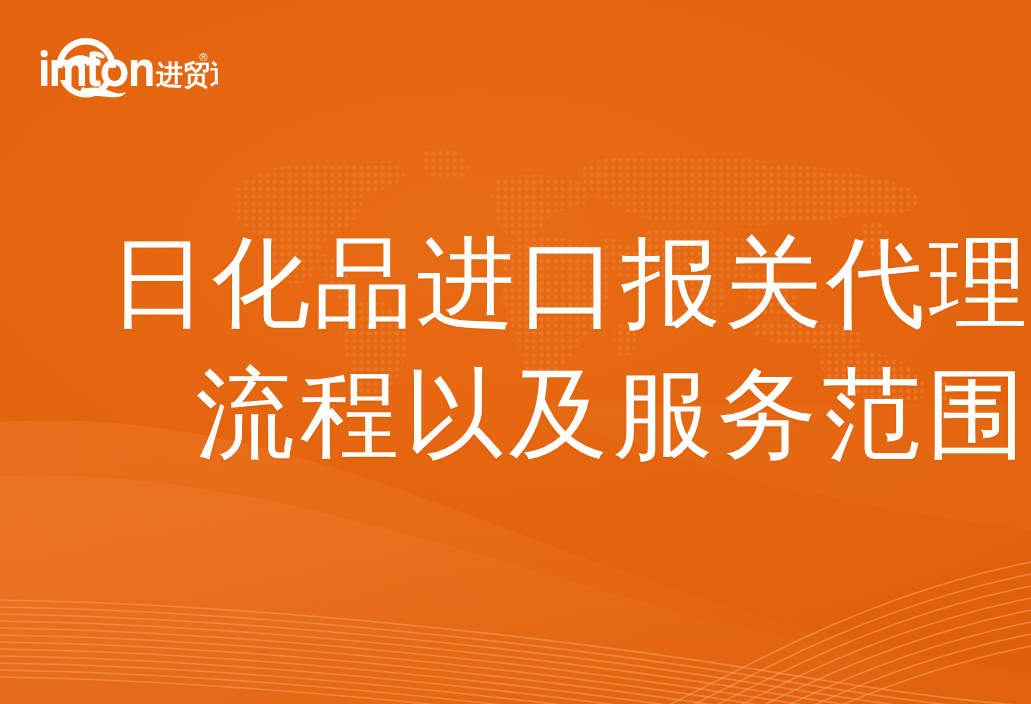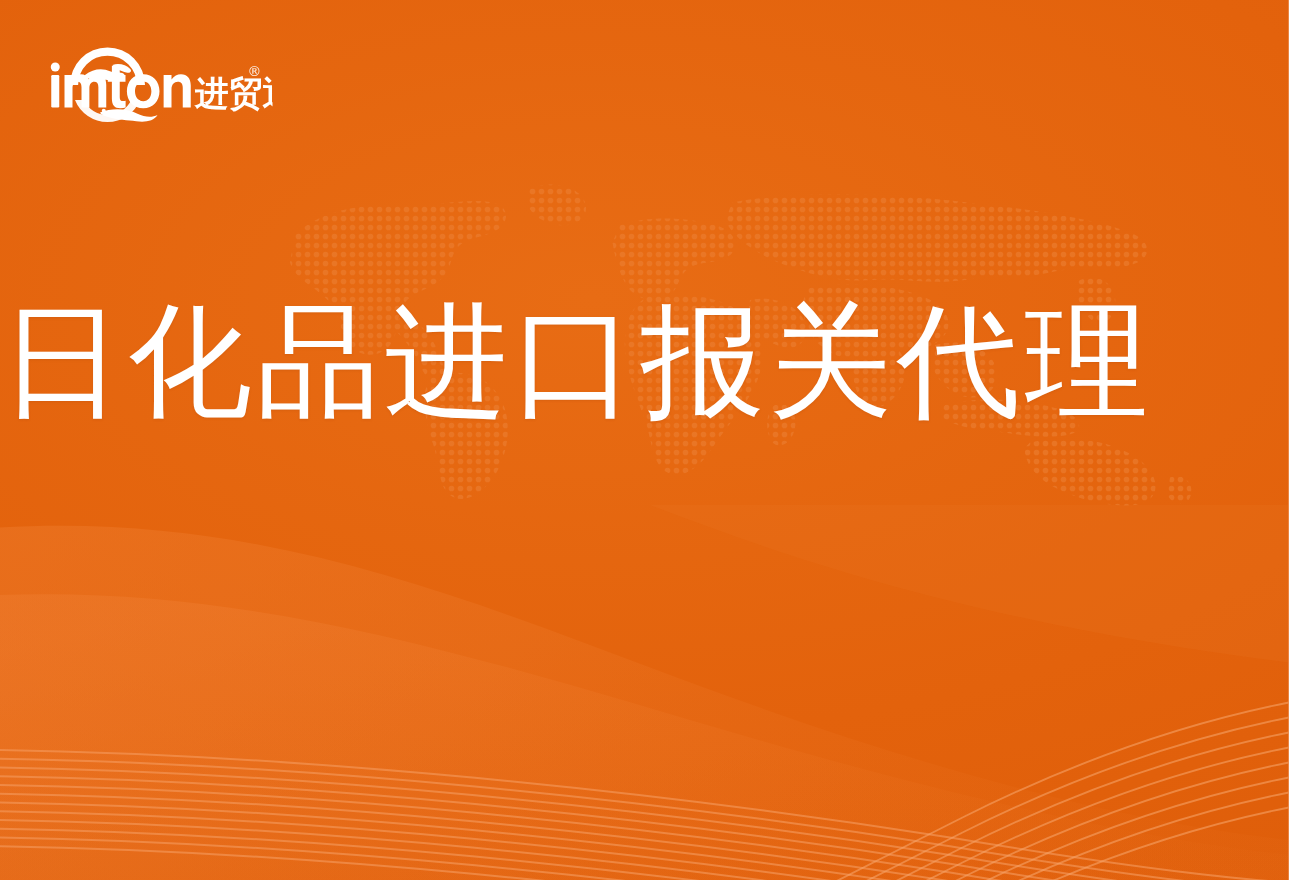--- a/index.html
+++ b/index.html
@@ -63,23 +63,23 @@
     height: 78px;
   }
   .logo svg { display: block; width: 100%; height: 100%; }
 
   
   .headline {
     position: absolute;
     left: 0;
     right: 0;
     top: 226px;
-    text-align: left;
+    text-align: right;
     color: #ffffff;
-    font-family: Liberation Serif, serif;
+    font-family: Liberation Mono, monospace;
     font-weight: 400;
     letter-spacing: 0.04em;
     text-shadow: 0 1px 2px rgba(150, 62, 0, 0.18);
     user-select: none;
   }
   .headline .line {
     display: block;
     font-size: 99px;
     line-height: 1.32;
     white-space: nowrap;
@@ -250,15 +250,16 @@
       </g>
 
       <text x="118" y="60" font-family="'DejaVu Sans','Liberation Sans',sans-serif" font-size="27" font-weight="700" fill="#ffffff">进贸通</text>
 
       <text x="160" y="37" font-family="'DejaVu Sans','Liberation Sans',sans-serif" font-size="11" fill="#ffffff" opacity="0.9">®</text>
     </svg>
   </div>
 
   <div class="headline">
     <span class="line line-1">日化品进口报关代理</span>
+    <span class="line line-2">流程以及服务范围</span>
   </div>
 
 </div>
 
 </body></html>

